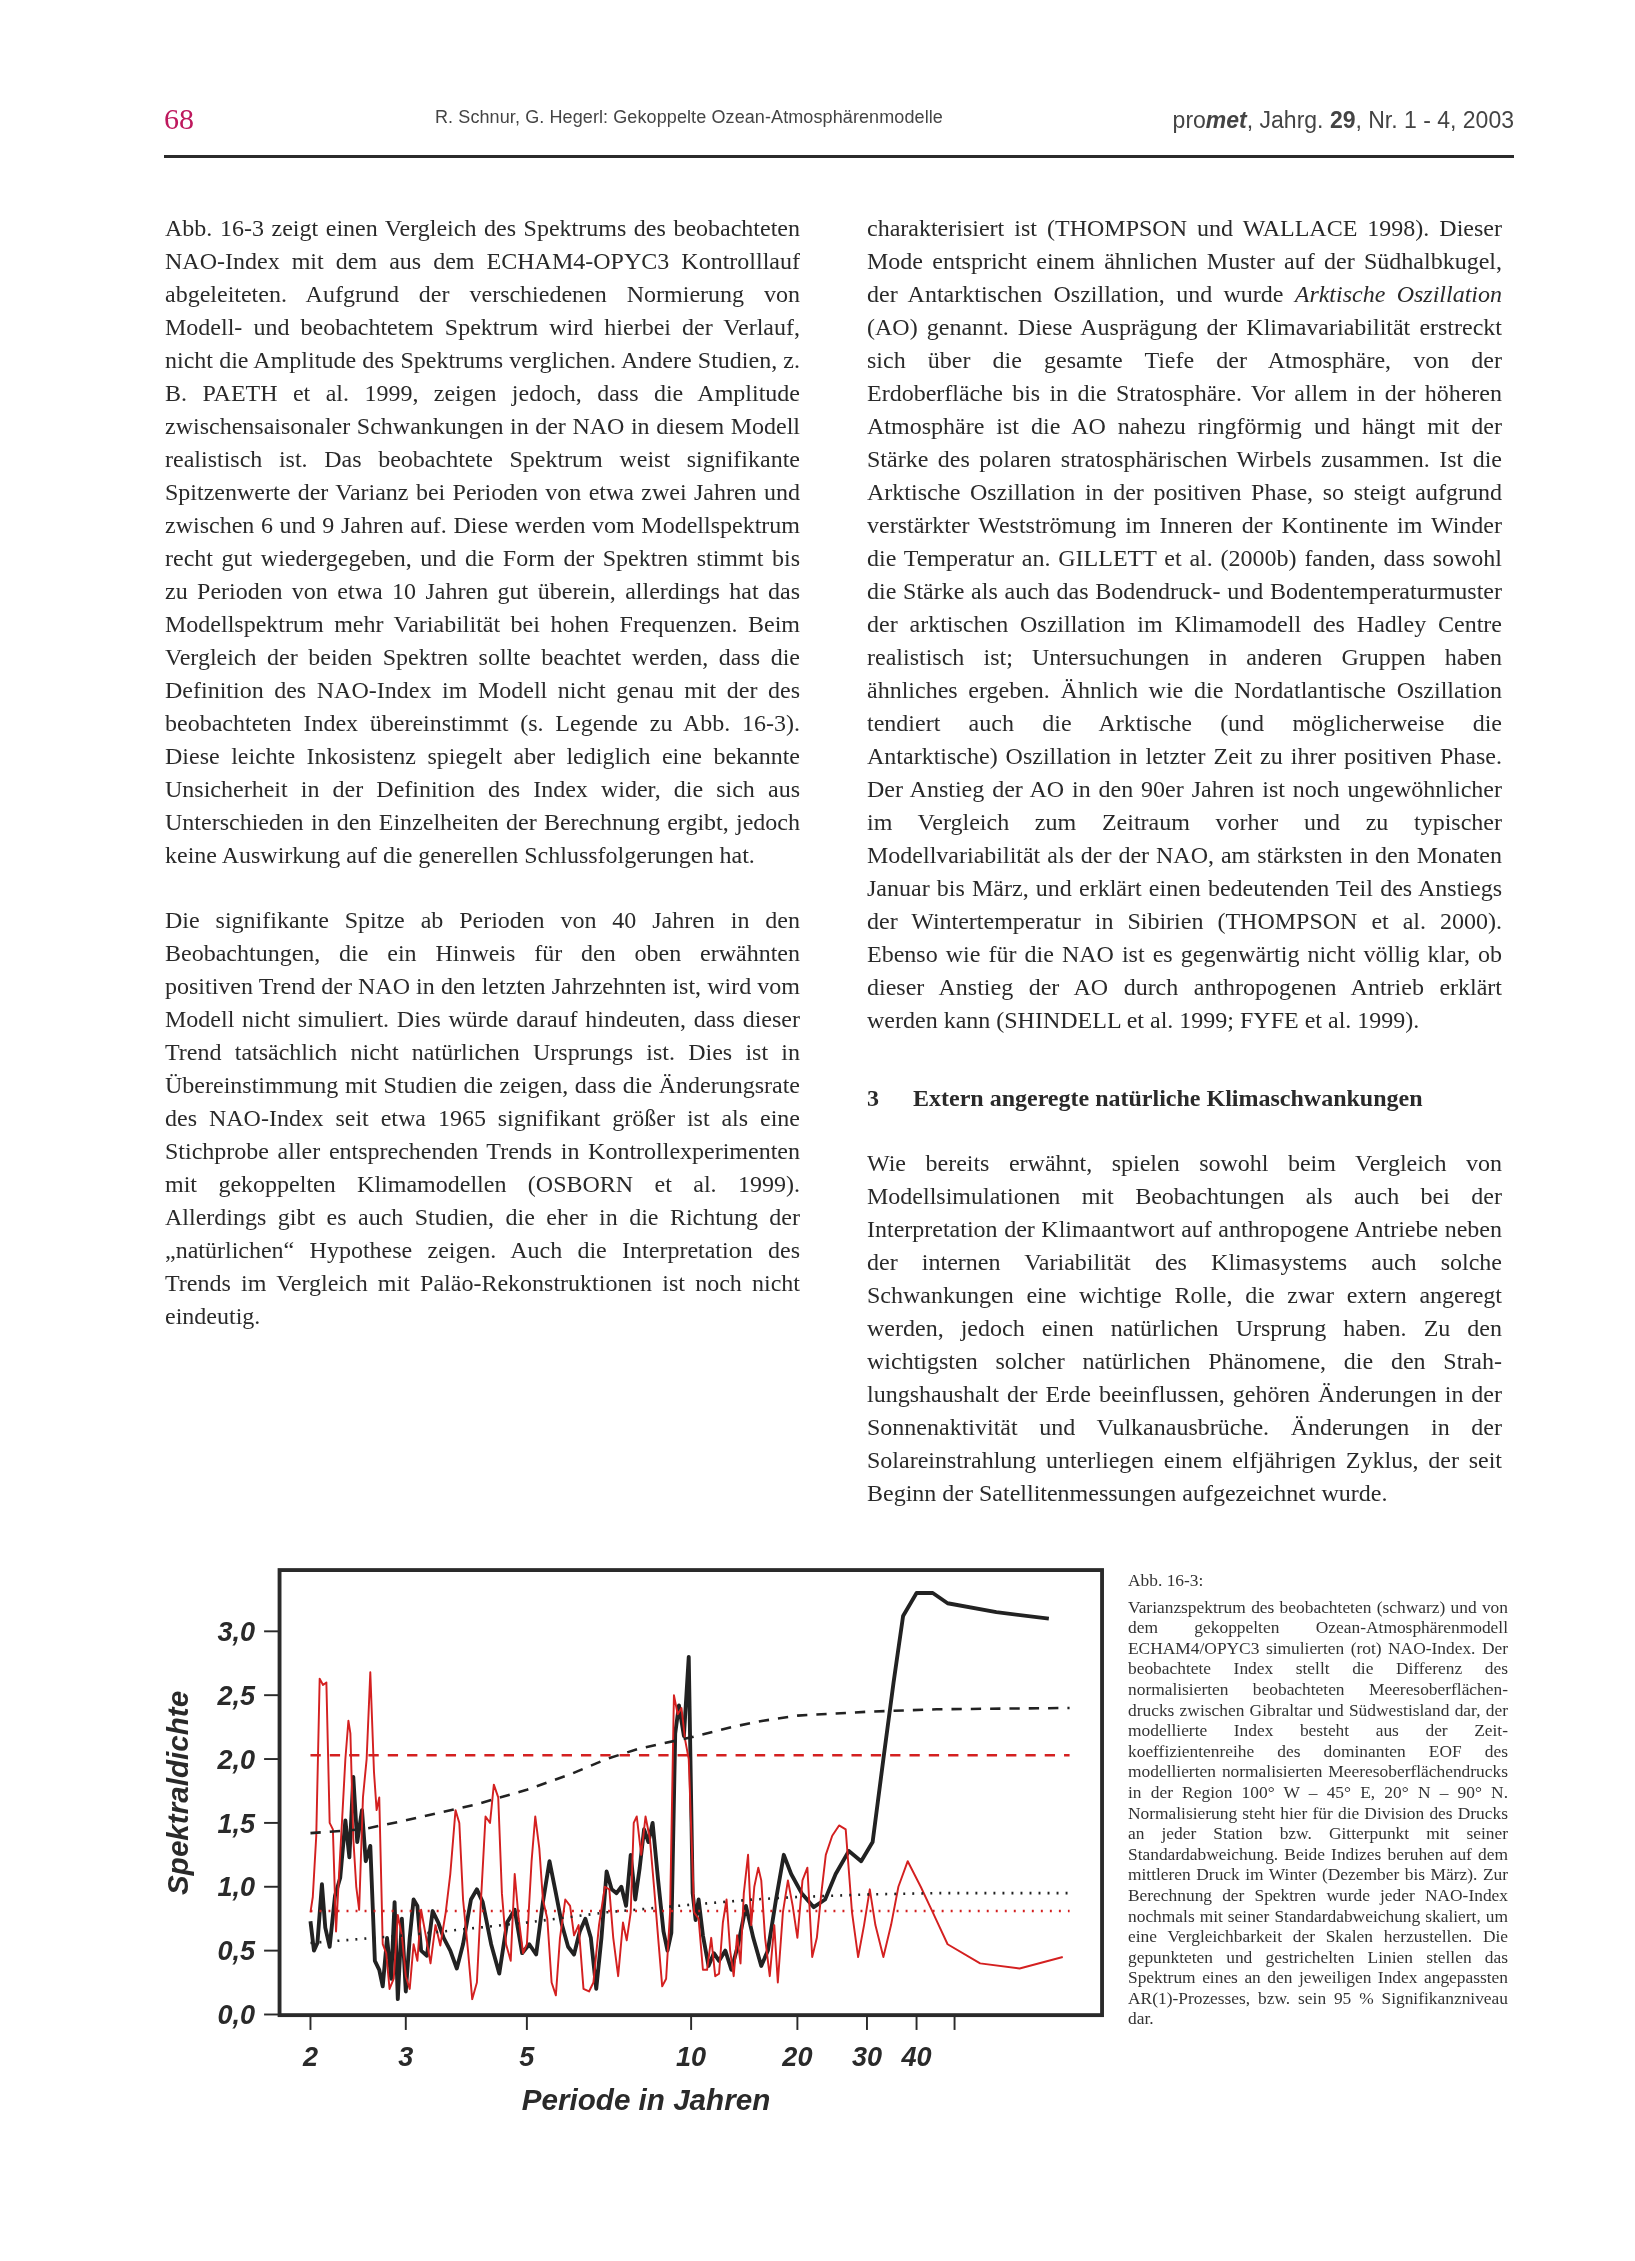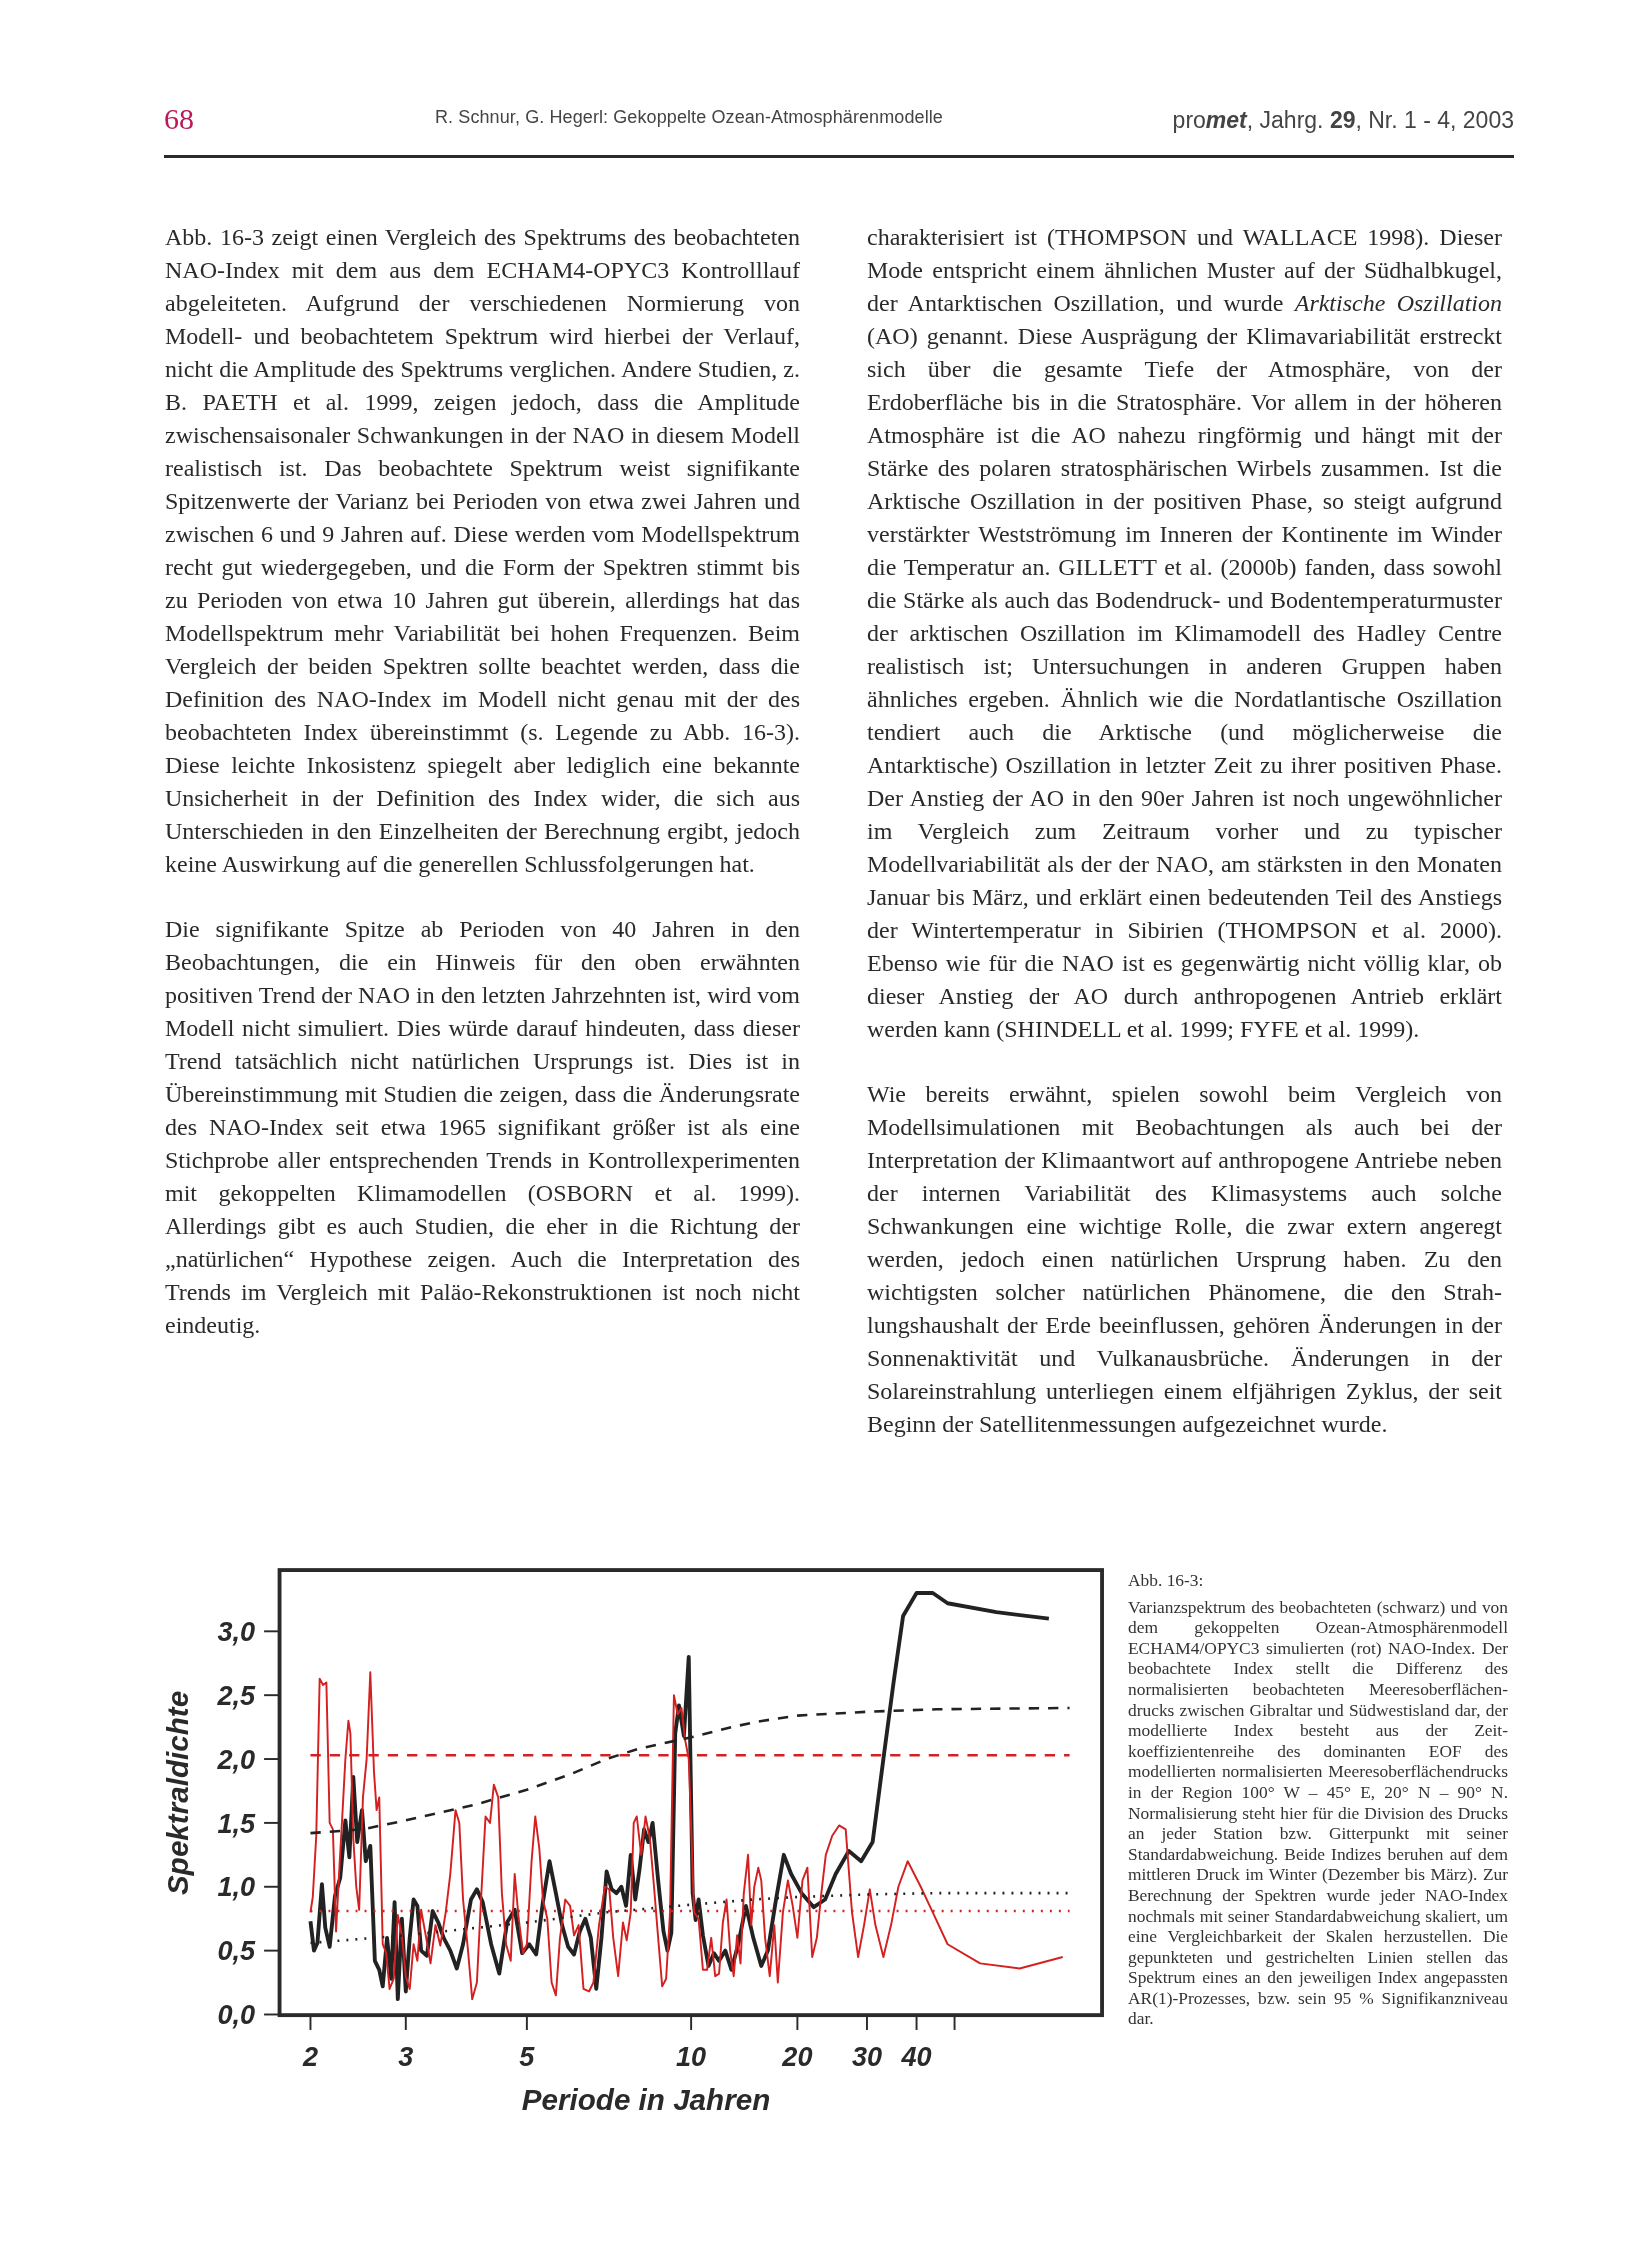--- a/index.html
+++ b/index.html
@@ -8,21 +8,21 @@
   .page-num { position: absolute; left: 0; top: -3.9px; font-family: "Liberation Serif", serif; font-size: 30px; color: #be185d; }
   .running-title { position: absolute; left: 271px; top: 1.3px; font-size: 18px; color: #444; letter-spacing: 0.1px; }
   .journal { position: absolute; right: 0; top: 1.3px; font-size: 23px; color: #444; }
   .journal b { font-weight: bold; font-style: italic; }
   .journal .vol { font-weight: bold; font-style: normal; }
   .header-rule { position: absolute; left: 164px; top: 155px; width: 1350px; height: 2.6px; background: #2b2b2b; }
 
   .col { position: absolute; font-family: "Liberation Serif", serif; font-size: 24px; line-height: 33px; color: #2a2a2a; text-align: justify; }
   .col-left { left: 165px; top: 204px; width: 635px; }
   .col-right { left: 867px; top: 204px; width: 635px; }
-  .col p { margin: 17px 0 32px 0; hyphens: manual; }
+  .col p { margin: 8px 0 32px 0; hyphens: manual; }
   .col p:last-child { margin-bottom: 0; }
   .section-heading { font-weight: bold; font-size: 24px; margin: 45px 0 32px 0 !important; text-align: left; }
   .section-heading .num { display: inline-block; width: 46px; }
   em { font-style: italic; }
 
   .figure { position: absolute; left: 148px; top: 1534px; width: 960px; height: 599px; }
   .caption { position: absolute; left: 1128px; top: 1570px; width: 380px; font-family: "Liberation Serif", serif; font-size: 17.4px; line-height: 20.6px; color: #333; text-align: justify; }
   .caption .cap-label { display: block; margin-bottom: 6px; }
   svg text { font-family: "Liberation Sans", sans-serif; }
 </style>
@@ -36,20 +36,21 @@
 </div>
 <div class="header-rule"></div>
 
 <div class="col col-left">
   <p>Abb. 16-3 zeigt einen Vergleich des Spektrums des beobach­teten NAO-Index mit dem aus dem ECHAM4-OPYC3 Kontrolllauf abgeleiteten. Aufgrund der verschiedenen Normierung von Modell- und beobachtetem Spektrum wird hierbei der Verlauf, nicht die Amplitude des Spektrums verglichen. Andere Studien, z. B. PAETH et al. 1999, zeigen jedoch, dass die Amplitude zwischensaisonaler Schwankun­gen in der NAO in diesem Modell realistisch ist. Das beo­bachtete Spektrum weist signifikante Spitzenwerte der Varianz bei Perioden von etwa zwei Jahren und zwischen 6 und 9 Jahren auf. Diese werden vom Modellspektrum recht gut wiedergegeben, und die Form der Spektren stimmt bis zu Perioden von etwa 10 Jahren gut überein, allerdings hat das Modellspektrum mehr Variabilität bei hohen Frequenzen. Beim Vergleich der beiden Spektren sollte beachtet werden, dass die Definition des NAO-Index im Modell nicht genau mit der des beobachteten Index übereinstimmt (s. Legende zu Abb. 16-3). Diese leichte Inkosistenz spiegelt aber lediglich eine bekannte Unsicherheit in der Definition des Index wider, die sich aus Unterschieden in den Einzelheiten der Berechnung ergibt, jedoch keine Auswirkung auf die generellen Schlussfolgerungen hat.</p>
   <p>Die signifikante Spitze ab Perioden von 40 Jahren in den Beobachtungen, die ein Hinweis für den oben erwähnten positiven Trend der NAO in den letzten Jahrzehnten ist, wird vom Modell nicht simuliert. Dies würde darauf hindeuten, dass dieser Trend tatsächlich nicht natürlichen Ursprungs ist. Dies ist in Übereinstimmung mit Studien die zeigen, dass die Änderungsrate des NAO-Index seit etwa 1965 signifikant größer ist als eine Stichprobe aller entsprechenden Trends in Kontrollexperimenten mit gekoppelten Klimamodellen (OSBORN et al. 1999). Allerdings gibt es auch Studien, die eher in die Richtung der „natürlichen“ Hypothese zeigen. Auch die Interpretation des Trends im Vergleich mit Paläo-Rekonstruktionen ist noch nicht eindeutig.</p>
 </div>
 
 <div class="col col-right">
   <p><span>charakterisiert ist (THOMPSON und WALLACE 1998). Dieser Mode entspricht einem ähnlichen Muster auf der Süd­halbkugel, der Antarktischen Oszillation, und wurde </span><em>Arktische Oszillation</em><span> (AO) genannt. Diese Ausprägung der Klimavaria­bilität erstreckt sich über die gesamte Tiefe der Atmosphäre, von der Erdoberfläche bis in die Stratosphäre. Vor allem in der höheren Atmosphäre ist die AO nahezu ringförmig und hängt mit der Stärke des polaren stratosphärischen Wirbels zusam­men. Ist die Arktische Oszillation in der positiven Phase, so steigt aufgrund verstärkter Westströmung im Inneren der Kon­tinente im Winder die Temperatur an. GILLETT et al. (2000b) fanden, dass sowohl die Stärke als auch das Bodendruck- und Bodentemperaturmuster der arktischen Oszillation im Klima­modell des Hadley Centre realistisch ist; Untersuchungen in anderen Gruppen haben ähnliches ergeben. Ähnlich wie die Nordatlantische Oszillation tendiert auch die Arktische (und möglicherweise die Antarktische) Oszillation in letzter Zeit zu ihrer positiven Phase. Der Anstieg der AO in den 90er Jahren ist noch ungewöhnlicher im Vergleich zum Zeitraum vorher und zu typischer Modellvariabilität als der der NAO, am stärksten in den Monaten Januar bis März, und erklärt einen bedeutenden Teil des Anstiegs der Wintertemperatur in Sibirien (THOMPSON et al. 2000). Ebenso wie für die NAO ist es gegenwärtig nicht völlig klar, ob dieser Anstieg der AO durch anthropogenen Antrieb erklärt werden kann (SHINDELL et al. 1999; FYFE et al. 1999).</span></p>
+  <p class="section-heading"><span class="num">3</span><span>Extern angeregte natürliche Klimaschwankungen</span></p>
   <p>Wie bereits erwähnt, spielen sowohl beim Vergleich von Modellsimulationen mit Beobachtungen als auch bei der Interpretation der Klimaantwort auf anthropogene Antriebe neben der internen Variabilität des Klimasystems auch solche Schwankungen eine wichtige Rolle, die zwar extern angeregt werden, jedoch einen natürlichen Ursprung haben. Zu den wichtigsten solcher natürlichen Phänomene, die den Strah­lungshaushalt der Erde beeinflussen, gehören Änderungen in der Sonnenaktivität und Vulkanausbrüche. Änderungen in der Solareinstrahlung unterliegen einem elfjährigen Zyklus, der seit Beginn der Satellitenmessungen aufgezeichnet wurde.</p>
 </div>
 
 <div class="figure">
   <svg id="chart" width="960" height="599" viewBox="230 2380 1490 930">
     <g id="series-layer">
         <polyline points="482.0,2981.2 487.4,3026.8 492.8,3015.0 499.8,2923.7 505.0,2991.2 511.8,3020.9 520.1,2941.6 528.2,2913.8 536.2,2824.6 542.4,2882.1 548.5,2757.2 554.6,2858.3 562.0,2808.7 567.8,2888.0 574.9,2864.2 582.0,3042.7 588.8,3056.6 594.2,3082.4 600.9,3007.0 607.4,3070.5 612.6,2951.5 617.6,3102.2 623.9,2977.3 630.0,3090.3 636.1,3007.0 642.1,2947.5 648.0,2957.4 653.8,3026.8 662.8,3034.8 671.7,2965.4 680.4,2983.2 688.8,3007.0 699.1,3026.8 709.2,3054.6 718.9,3016.9 731.2,2947.5 740.4,2931.7 749.4,2951.5 762.5,3016.9 775.1,3062.5 787.3,2983.2 799.1,2963.4 810.6,3030.8 821.7,3016.9 832.4,3032.8 842.9,2951.5 853.1,2888.0 863.0,2937.6 872.6,2987.2 882.0,3020.9 891.2,3032.8 900.1,2997.1 908.8,2977.3 917.3,3007.0 925.7,3086.3 933.8,3007.0 941.8,2903.9 949.6,2931.7 957.2,2937.6 964.7,2927.7 972.0,2957.4 979.2,2878.1 986.3,2947.5 993.2,2898.0 1000.0,2838.5 1006.7,2858.3 1013.2,2828.6 1021.8,2917.8 1030.1,2997.1 1036.3,3026.8 1042.3,2999.1 1048.3,2689.7 1054.1,2646.1 1061.8,2693.7 1069.3,2570.8 1075.4,2937.6 1080.0,2979.3 1084.6,2947.5 1091.3,3003.1 1100.0,3050.6 1108.3,3030.8 1116.4,3042.7 1126.1,3026.8 1135.5,3056.6 1146.2,3016.9 1158.1,2957.4 1169.5,3007.0 1181.9,3050.6 1192.2,3026.8 1204.8,2947.5 1216.9,2878.1 1228.3,2907.9 1244.6,2937.6 1263.4,2959.4 1281.0,2947.5 1297.4,2907.9 1317.9,2872.2 1337.0,2888.0 1354.8,2858.3 1371.5,2729.4 1387.3,2610.4 1402.1,2507.3 1423.0,2471.6 1448.2,2471.6 1471.2,2487.5 1546.9,2501.4 1628.4,2511.3" fill="none" stroke="#222222" stroke-linejoin="round" stroke-width="6"></polyline>
         <polyline points="482.0,2967.4 485.6,2943.6 491.0,2848.4 496.3,2604.5 501.5,2614.4 506.7,2610.4 511.8,2828.6 516.8,2838.5 521.7,2997.1 526.6,2903.9 531.4,2818.6 536.2,2729.4 540.9,2669.9 544.0,2689.7 548.5,2852.3 553.1,2927.7 557.6,2963.4 563.5,2788.9 569.2,2729.4 574.9,2594.6 580.6,2749.2 584.7,2808.7 588.8,2788.9 594.2,3016.9 599.6,3030.8 604.8,3086.3 611.3,3070.5 617.6,2971.3 623.9,3003.1 630.0,3066.5 636.1,3086.3 642.1,3016.9 648.0,3042.7 653.8,2963.4 661.7,3007.0 668.4,3046.7 676.1,2987.2 683.6,3018.9 692.0,2967.4 699.1,2907.9 707.2,2808.7 713.1,2828.6 718.9,2947.5 726.6,3026.8 733.1,3102.2 740.4,3076.4 746.8,2947.5 753.8,2818.6 760.8,2828.6 766.7,2769.1 773.5,2788.9 779.2,2937.6 785.7,3016.9 792.9,3042.7 799.1,2907.9 805.3,2977.3 812.1,3030.8 818.0,3016.9 825.3,2888.0 831.0,2818.6 837.3,2868.2 842.9,2947.5 849.7,2977.3 856.4,3076.4 863.0,3096.3 869.4,3007.0 877.6,2947.5 885.1,2957.4 891.2,3003.1 898.3,2987.2 905.9,3086.3 914.5,3090.3 921.3,3076.4 930.0,2987.2 939.1,2927.7 946.0,2931.7 952.1,3007.0 959.7,3066.5 967.2,2983.2 973.0,3011.0 979.2,2967.4 983.9,2828.6 988.6,2818.6 995.5,2878.1 1002.2,2818.6 1008.9,2852.3 1015.4,2927.7 1021.8,3007.0 1028.1,3082.4 1034.2,3070.5 1040.3,2967.4 1046.3,2630.3 1052.2,2660.0 1058.0,2650.1 1063.7,2699.7 1069.3,2729.4 1074.2,2868.2 1077.7,2967.4 1084.6,2977.3 1091.3,3056.6 1097.8,3056.6 1104.2,3007.0 1110.4,3066.5 1116.4,3062.5 1122.3,2983.2 1128.0,2947.5 1133.6,3026.8 1139.1,3066.5 1144.4,3003.1 1149.7,3046.7 1154.8,2937.6 1161.4,2878.1 1166.3,2987.2 1171.1,2927.7 1177.3,2898.0 1181.9,2917.8 1187.8,3007.0 1195.1,3066.5 1202.1,2987.2 1207.6,3076.4 1215.5,2967.4 1223.3,2917.8 1230.7,2957.4 1238.0,3007.0 1245.9,2917.8 1253.5,2898.0 1261.0,3036.8 1268.2,3007.0 1275.2,2937.6 1282.1,2878.1 1292.1,2848.4 1302.7,2832.5 1313.0,2838.5 1322.8,2967.4 1332.3,3036.8 1341.5,2987.2 1350.4,2931.7 1359.1,2987.2 1371.5,3036.8 1383.4,2987.2 1394.8,2927.7 1409.3,2888.0 1429.5,2927.7 1448.2,2967.4 1471.2,3016.9 1521.7,3046.7 1583.0,3054.6 1650.0,3036.8" fill="none" stroke="#d42020" stroke-linejoin="round" stroke-width="3"></polyline>
         <polyline points="482.0,3015.0 630.0,3003.1 818.0,2983.2 941.8,2967.4 1073.0,2955.5 1169.5,2947.5 1238.0,2943.6 1346.0,2939.6 1454.1,2937.6 1660.6,2937.6" fill="none" stroke="#222222" stroke-linejoin="round" stroke-width="4" stroke-dasharray="3 11"></polyline>
         <polyline points="482.0,2844.4 563.5,2838.5 630.0,2824.6 735.9,2800.8 818.0,2777.0 885.1,2753.2 941.8,2729.4 990.9,2713.5 1073.0,2695.7 1135.5,2679.8 1184.9,2669.9 1238.0,2662.0 1346.0,2656.0 1454.1,2652.1 1660.6,2650.1" fill="none" stroke="#222222" stroke-linejoin="round" stroke-width="4" stroke-dasharray="16 14"></polyline>

